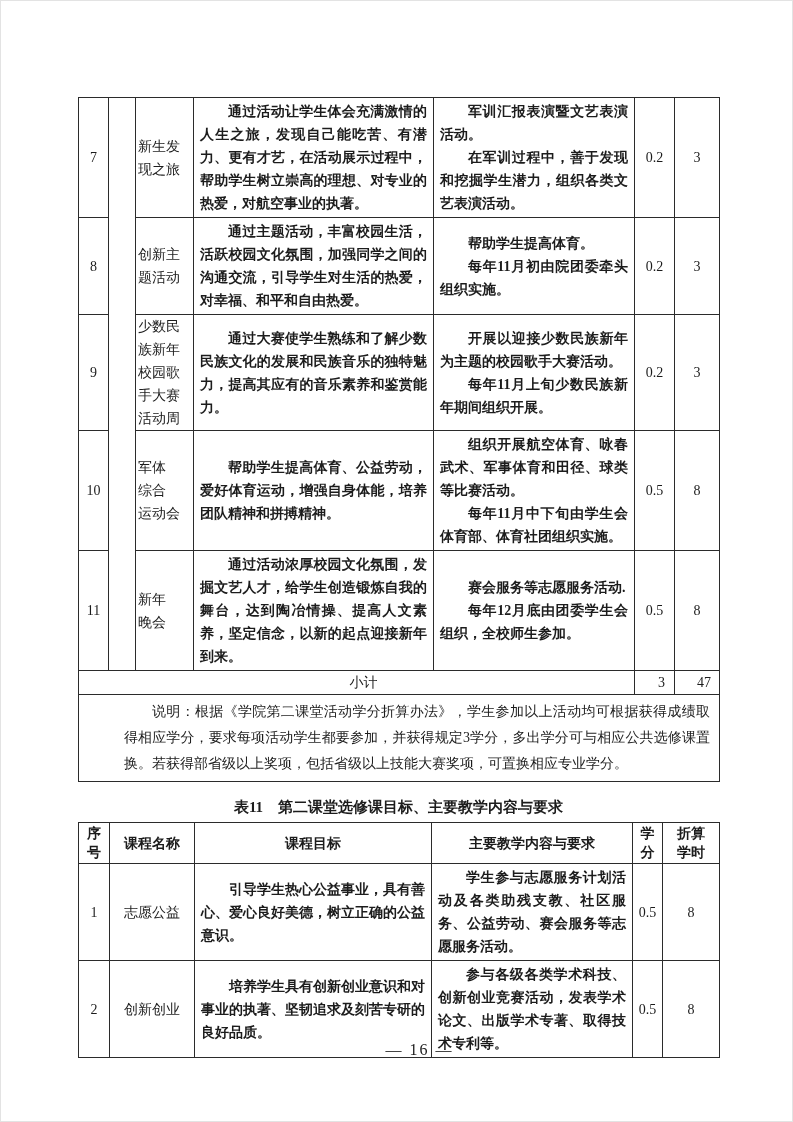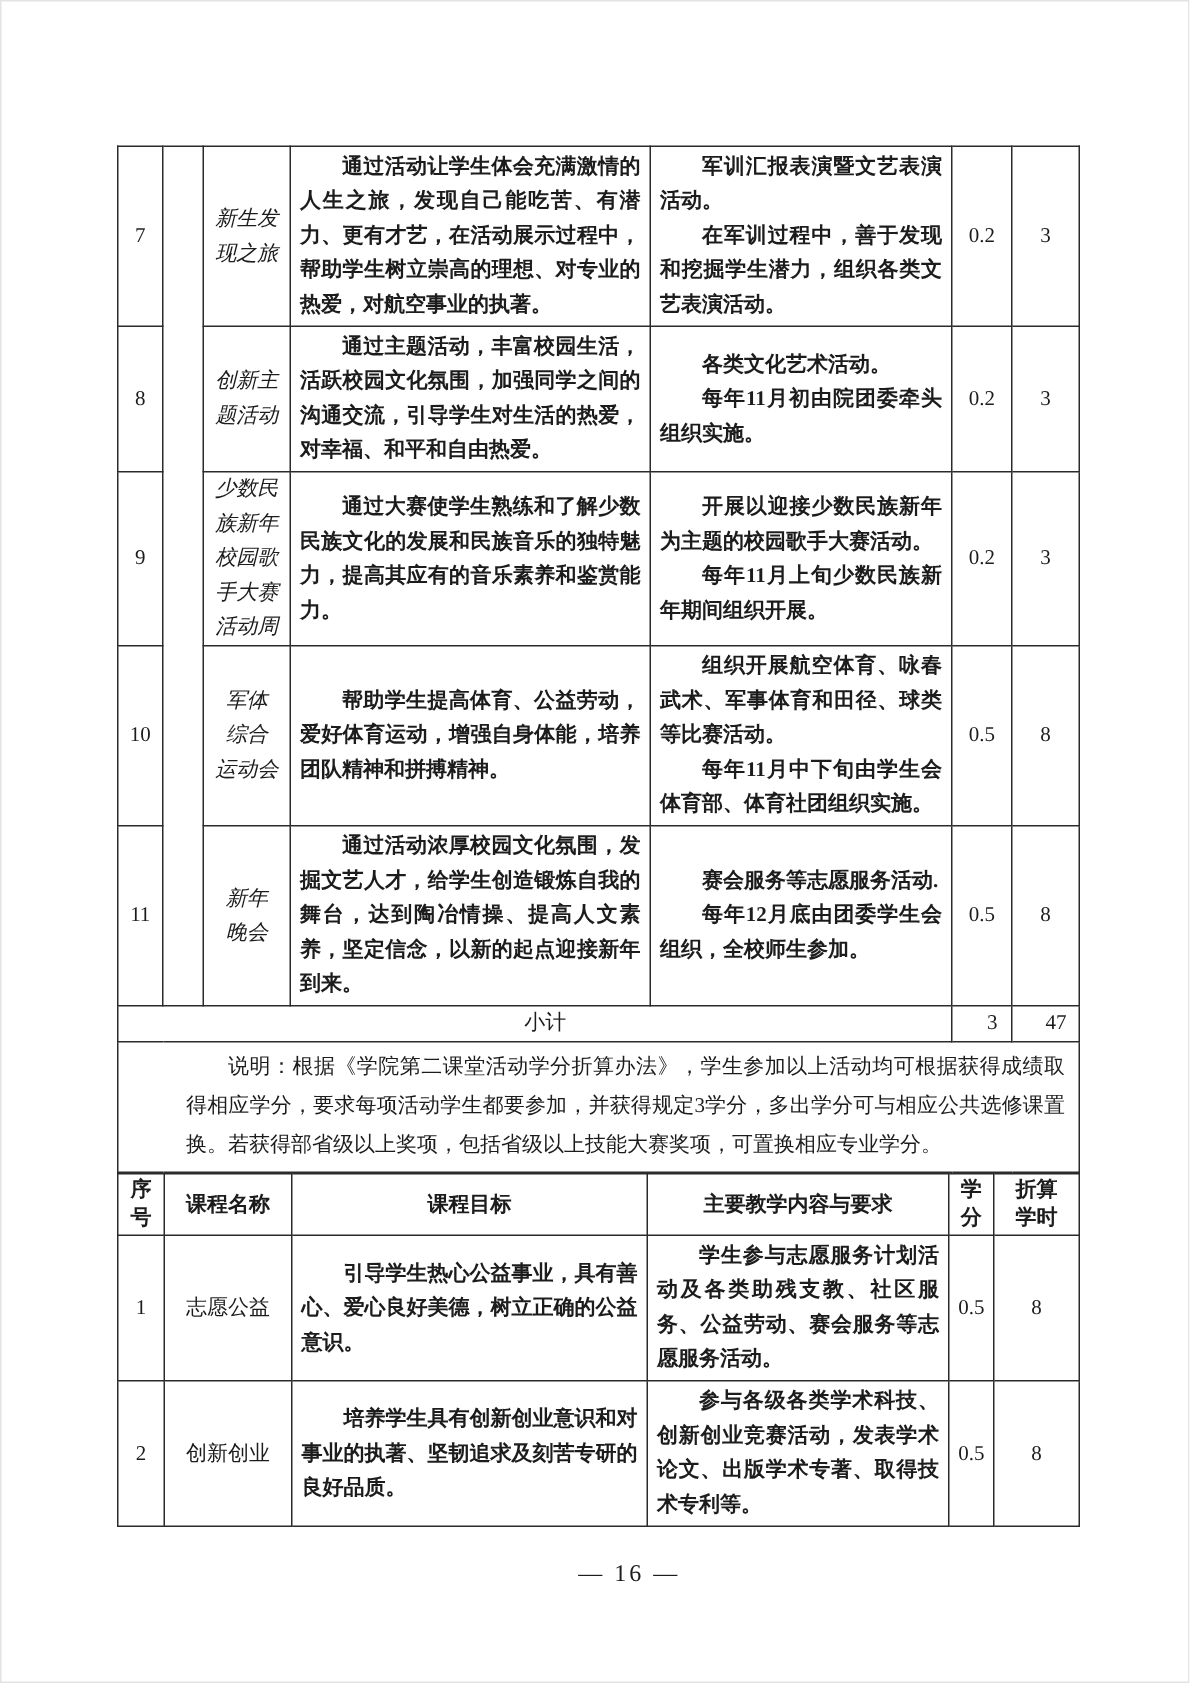--- a/index.html
+++ b/index.html
@@ -25,21 +25,21 @@
     table-layout:fixed;
   }
   td {
     border:1px solid #2b2b2b;
     vertical-align:middle;
     font-size:14px;
     line-height:23px;
     overflow:hidden;
   }
   .c { text-align:center; }
-  .name { text-align:center; white-space:pre-line; padding:0 2px;font-style:italic; }
+  .name { white-space:pre-line; padding:0 2px; }
   .text-cell { padding:2px 6px;font-weight:bold; }
   .text-cell p { text-align:justify; text-indent:2em; }
   .subtotal-row td { line-height:22px;padding-left:14px; }
   .note-cell { padding:4px 9px; }
   .note-cell p { text-align:justify; text-indent:2em; line-height:26px;margin-left:36px; }
   .t2-title {
     margin:15px 0 5px 0;
     text-align:center;
     font-weight:bold;
     font-size:15px;
@@ -94,21 +94,21 @@
           <td class="c">3</td>
         </tr>
         <tr style="height:92px">
           <td class="c">8</td>
           <td class="name">创新主
 题活动</td>
           <td class="text-cell">
             <p>通过主题活动，丰富校园生活，活跃校园文化氛围，加强同学之间的沟通交流，引导学生对生活的热爱，对幸福、和平和自由热爱。</p>
           </td>
           <td class="text-cell">
-            <p>各类文化艺术活动。</p>
+            <p>帮助学生提高体育。</p>
             <p>每年11月初由院团委牵头组织实施。</p>
           </td>
           <td class="c">0.2</td>
           <td class="c">3</td>
         </tr>
         <tr style="height:102px">
           <td class="c">9</td>
           <td class="name">少数民
 族新年
 校园歌
@@ -159,20 +159,21 @@
           <td class="c">47</td>
         </tr>
         <tr style="height:82px">
           <td colspan="7" class="note-cell">
             <p>说明：根据《学院第二课堂活动学分折算办法》，学生参加以上活动均可根据获得成绩取得相应学分，要求每项活动学生都要参加，并获得规定3学分，多出学分可与相应公共选修课置换。若获得部省级以上奖项，包括省级以上技能大赛奖项，可置换相应专业学分。</p>
           </td>
         </tr>
       </tbody>
     </table>
 
+    <div class="t2-title">表11　第二课堂选修课目标、主要教学内容与要求</div>
 
     <table class="t2">
       <colgroup>
         <col style="width:31px">
           <col style="width:85px">
           <col style="width:237px">
         <col style="width:201px">
           <col style="width:30px">
           <col style="width:57px">
       </colgroup>

